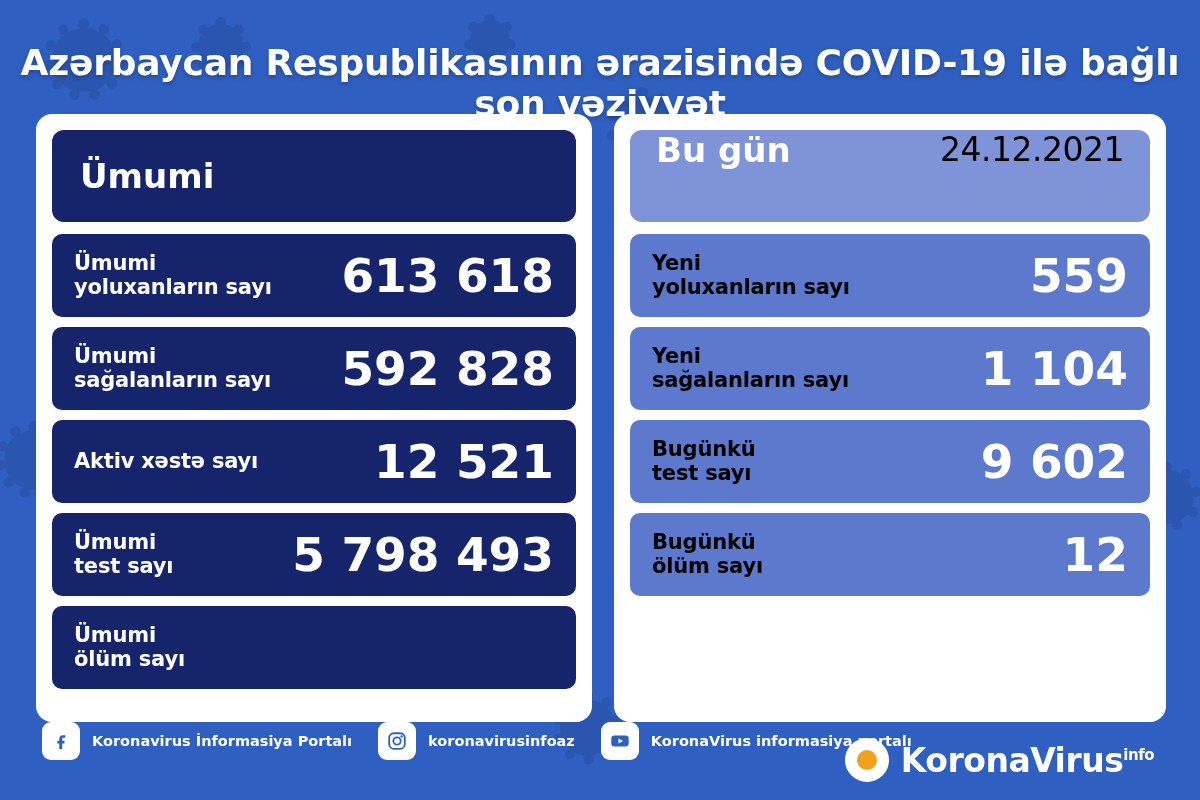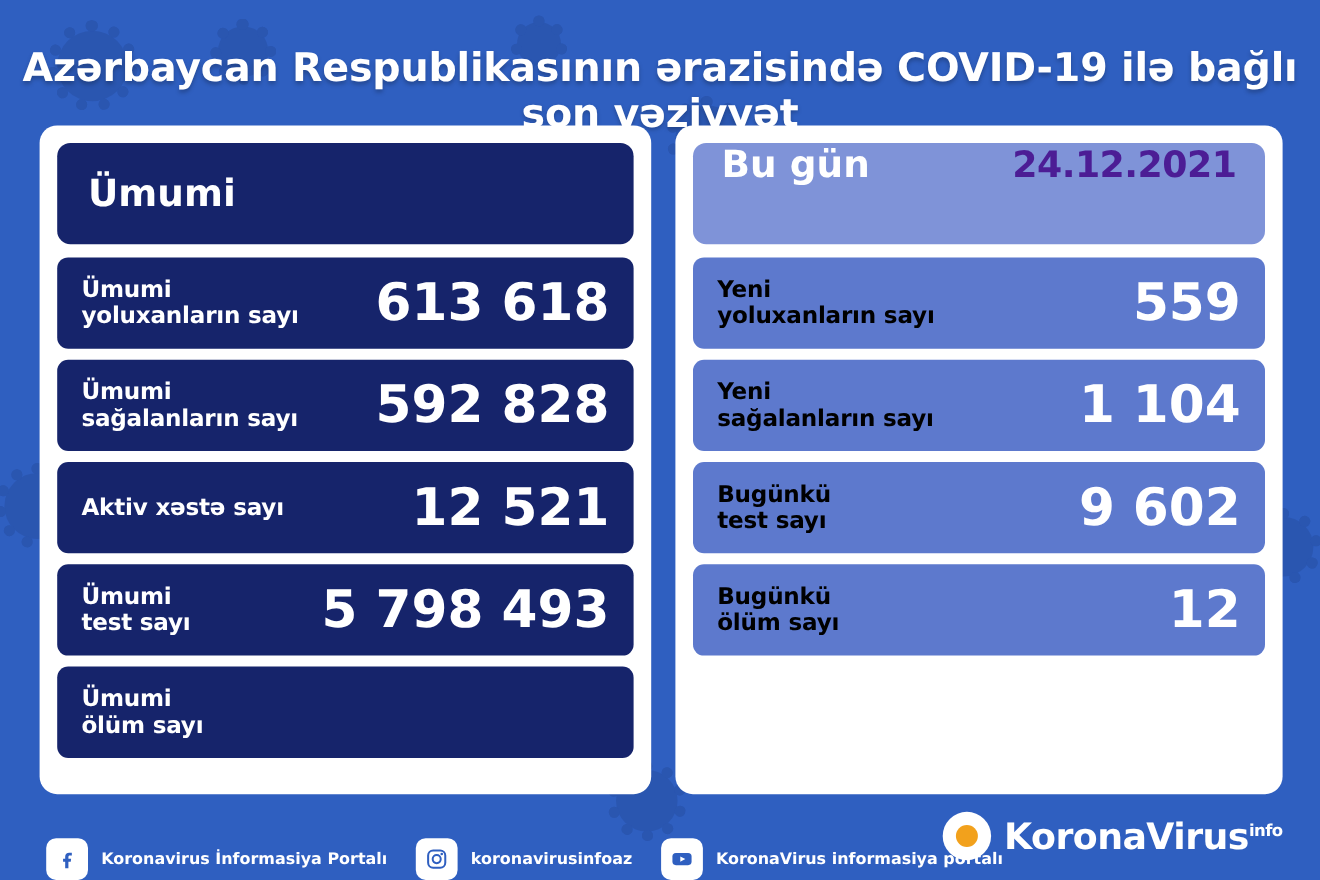--- a/index.html
+++ b/index.html
@@ -129,23 +129,23 @@
     justify-content: space-between;
     padding: 0 26px 0 26px;
     box-sizing: border-box;
   }
   .header-today .h-label {
     color: #ffffff;
     font-size: 34px;
     font-weight: bold;
   }
   .header-today .h-date {
-    color: #4c1d95;
+    color: #000000;
     font-size: 33px;
-    font-weight: bold;
+    font-weight: normal;
     letter-spacing: -0.5px;
   }
   .rows-today { margin-top: 12px; }
   .row-today {
     background: #5d79cd;
     border-radius: 10px;
     height: 83px;
     margin-bottom: 10px;
     display: flex;
     align-items: center;
@@ -164,25 +164,25 @@
   }
   .row-today .r-value {
     color: #ffffff;
     font-size: 47px;
     font-weight: bold;
   }
 
   
   .footer {
     position: absolute;
-    left: 0; right: 0;
+    left: 0; right: 12px;
     bottom: 0;
     height: 78px;
     display: flex;
-    align-items: flex-end;
+    align-items: flex-start;
   }
   .socials {
     display: flex;
     align-items: center;
     margin-left: 42px;
     gap: 26px;
   }
   .social {
     display: flex;
     align-items: center;

